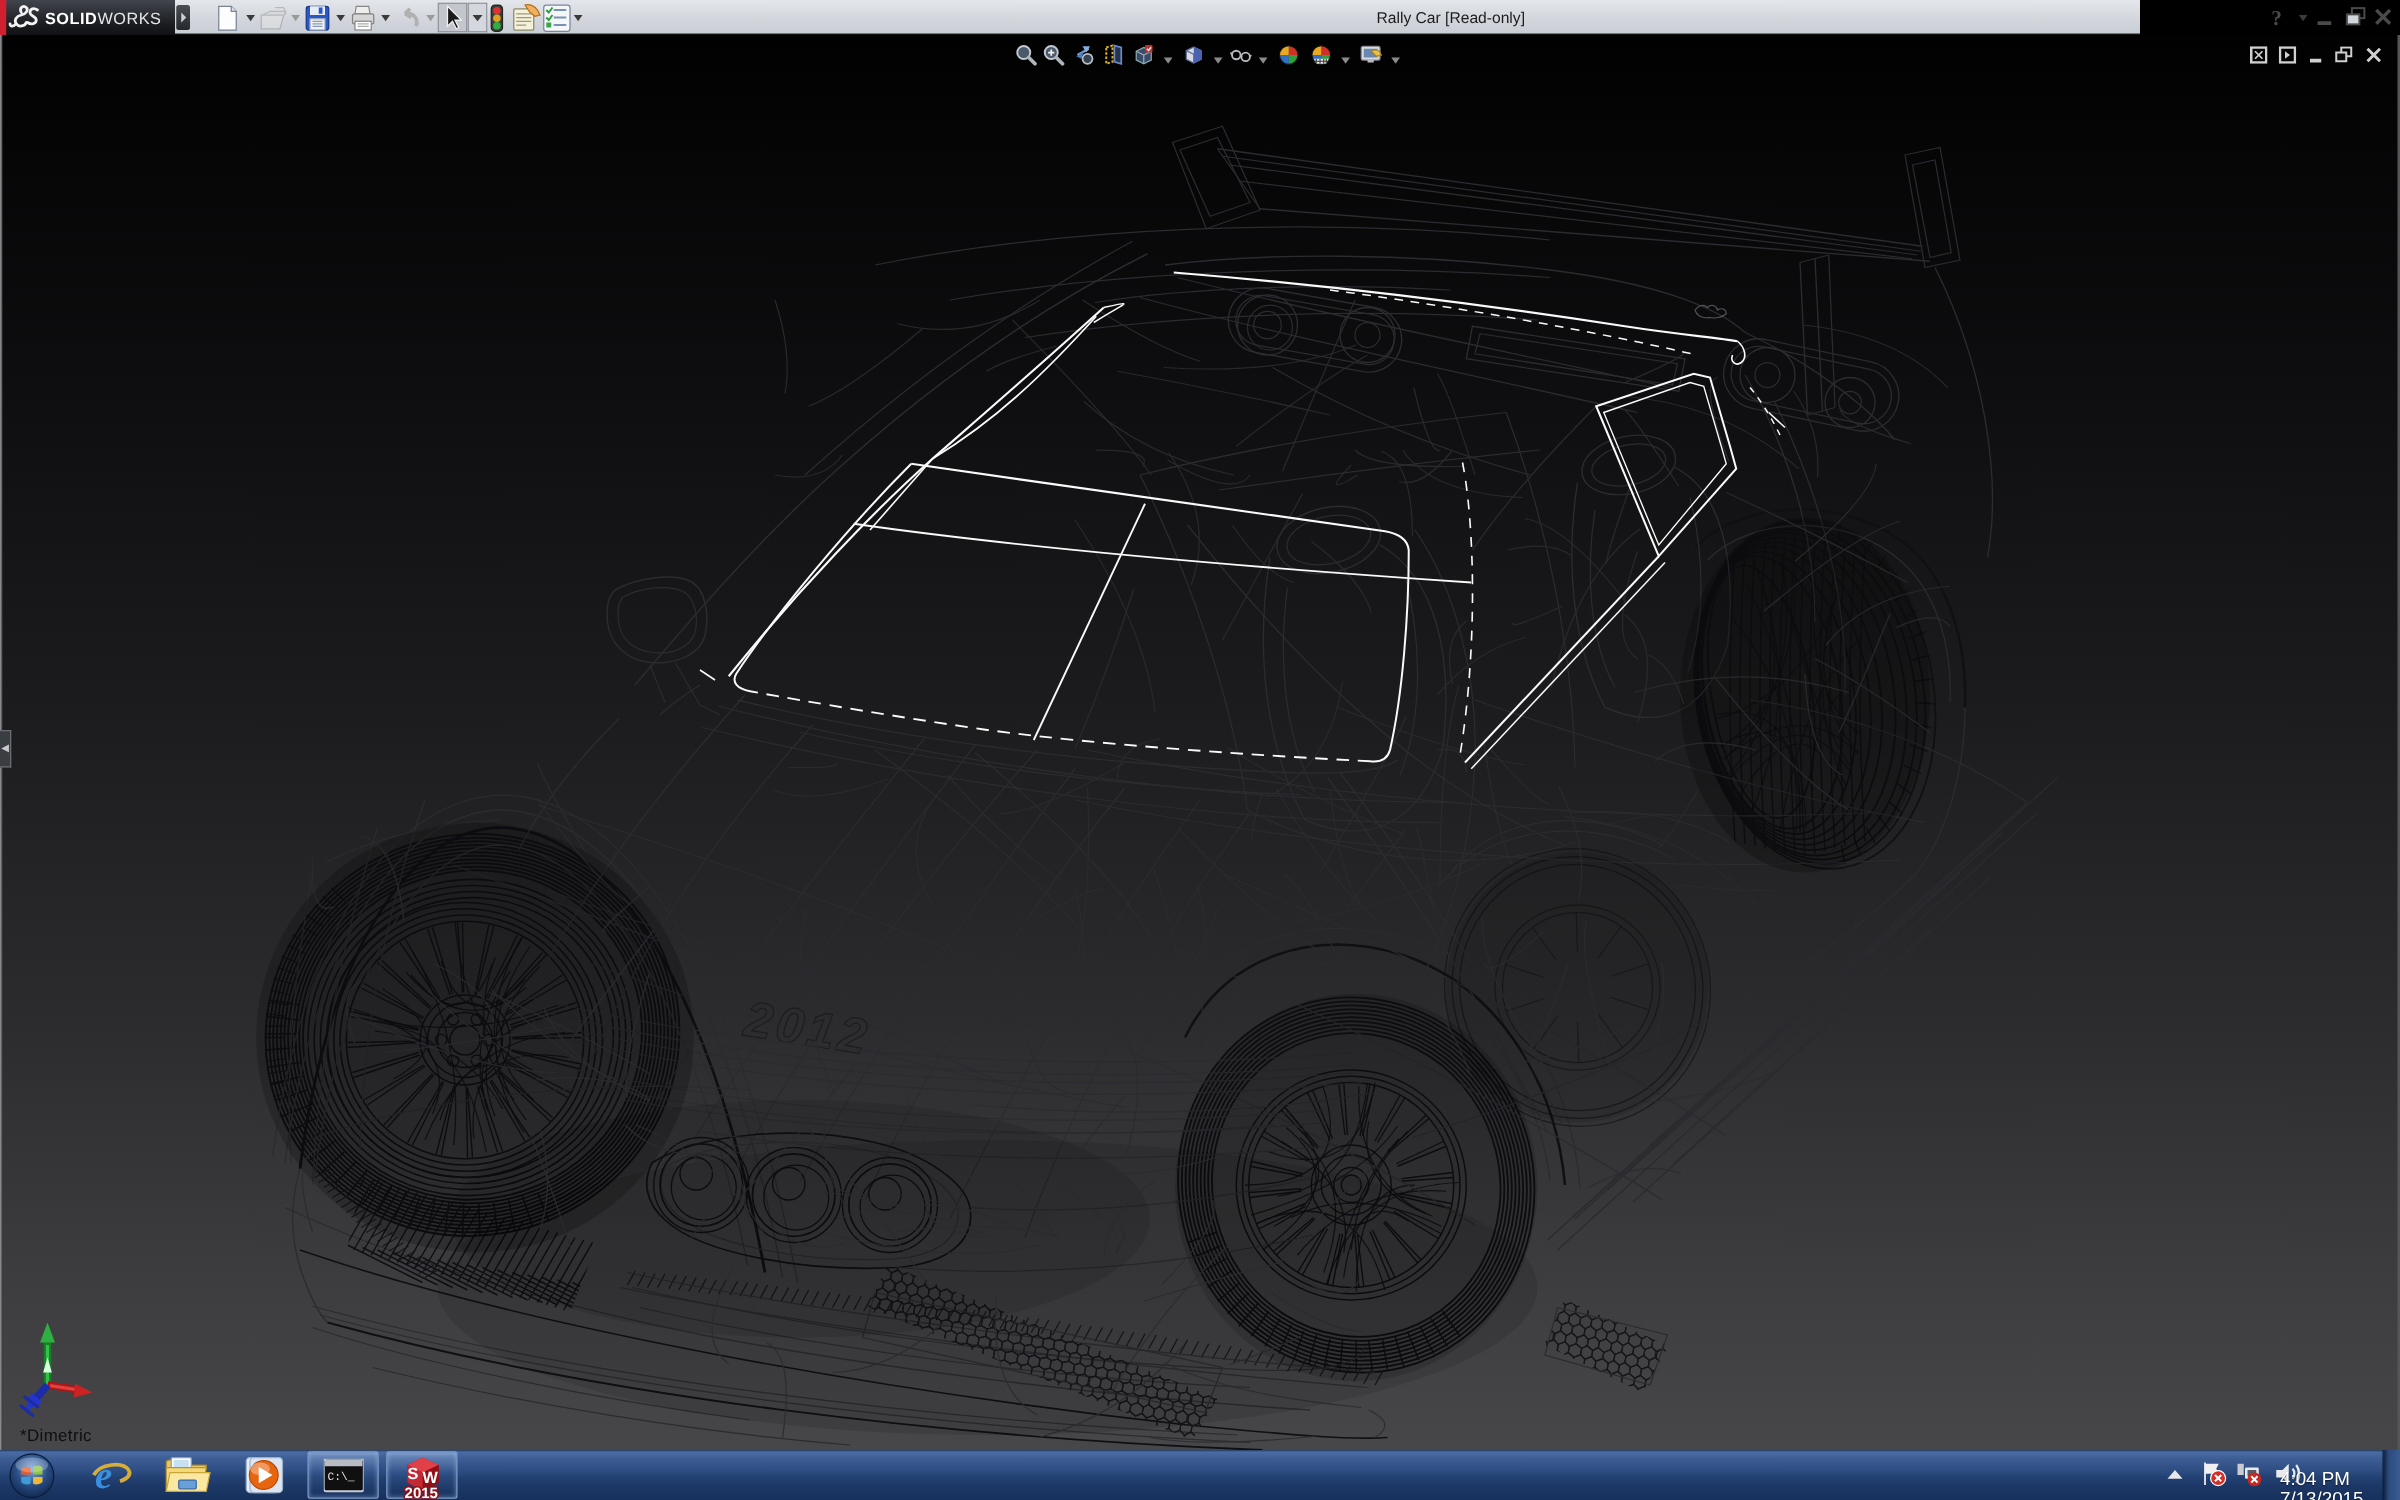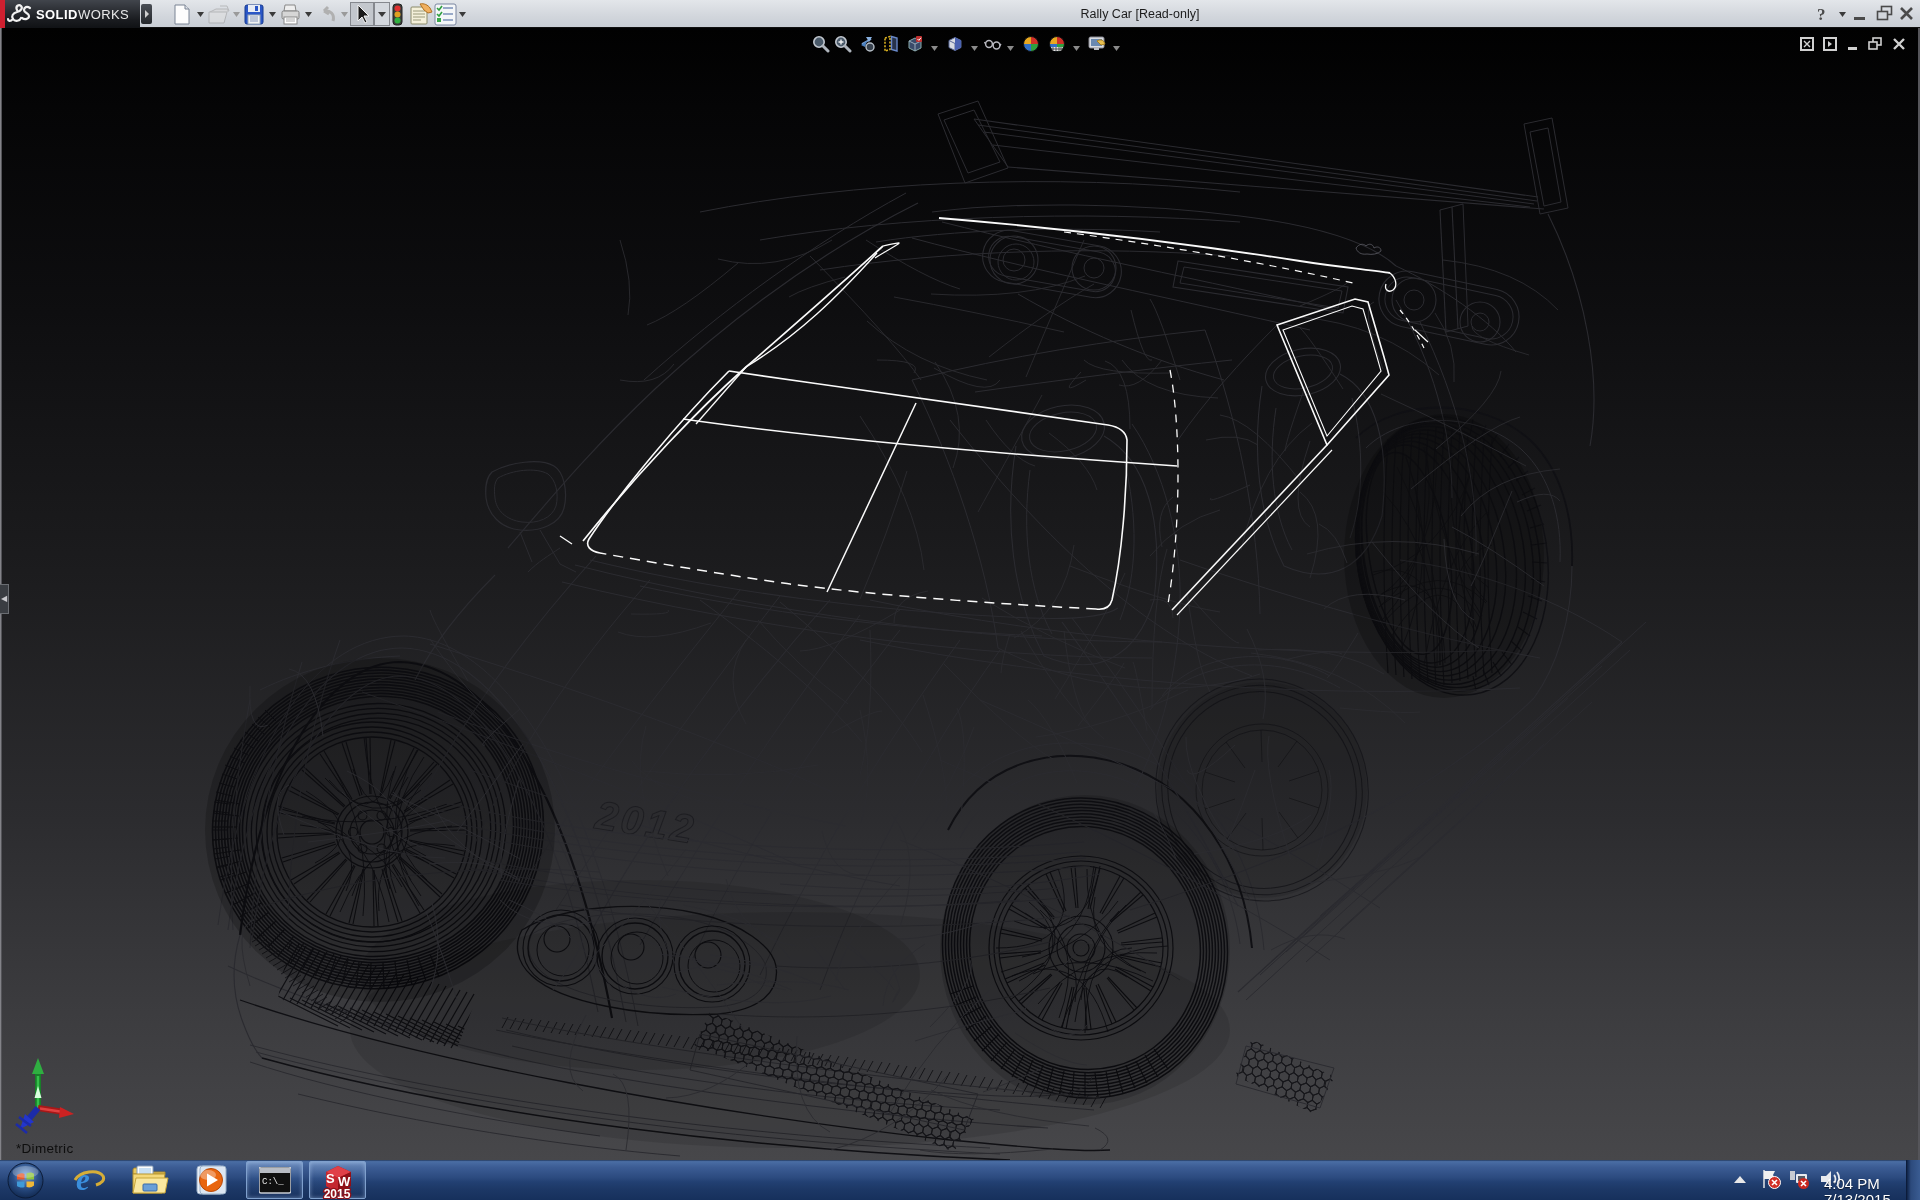--- a/index.html
+++ b/index.html
@@ -1,22 +1,22 @@
 <!DOCTYPE html>
 <html><head><meta charset="utf-8">
 <style>
 *{margin:0;padding:0;box-sizing:border-box}
 html,body{width:1920px;height:1200px;overflow:hidden;background:#000;
  font-family:"Liberation Sans",sans-serif}
-#titlebar{position:absolute;left:0;top:0;width:1920px;height:28px;
+#titlebar{position:absolute;left:0;top:0;width:1712px;height:28px;
  background:linear-gradient(#e3e6ea,#d2d6dc 60%,#c9ced5);border-bottom:1px solid #111}
 #logo{position:absolute;left:0;top:0;width:140px;height:28px;
  background:linear-gradient(#41454c,#1a1c20 70%,#101215)}
 #logo .red{position:absolute;left:0;top:0;width:5px;height:28px;background:#cf2030}
-#title{position:absolute;left:1060px;top:7px;width:160px;text-align:center;
+#title{position:absolute;left:1060px;top:7px;width:160px;text-align:right;
  font-size:12.5px;color:#1c1c1c}
 #viewport{position:absolute;left:0;top:28px;width:1920px;height:1132px;
  background:linear-gradient(180deg,#010101 0%,#050506 7%,#0e0e10 25%,#1c1c1e 48%,#2c2c2f 70%,#3d3d40 88%,#47474a 100%)}
 #vpsvg{position:absolute;left:0;top:0}
 #vtools{position:absolute;left:806px;top:6px;width:330px;height:22px}
 #vwinctl{position:absolute;left:1800px;top:8px;width:115px;height:16px}
 #dimetric{position:absolute;left:16px;top:1113px;font-size:13.5px;color:#0e0e0e;
  letter-spacing:.3px}
 #lborder{position:absolute;left:0;top:0;width:2px;height:1132px;
  background:linear-gradient(90deg,#9a9aa0,#3c3c40)}

